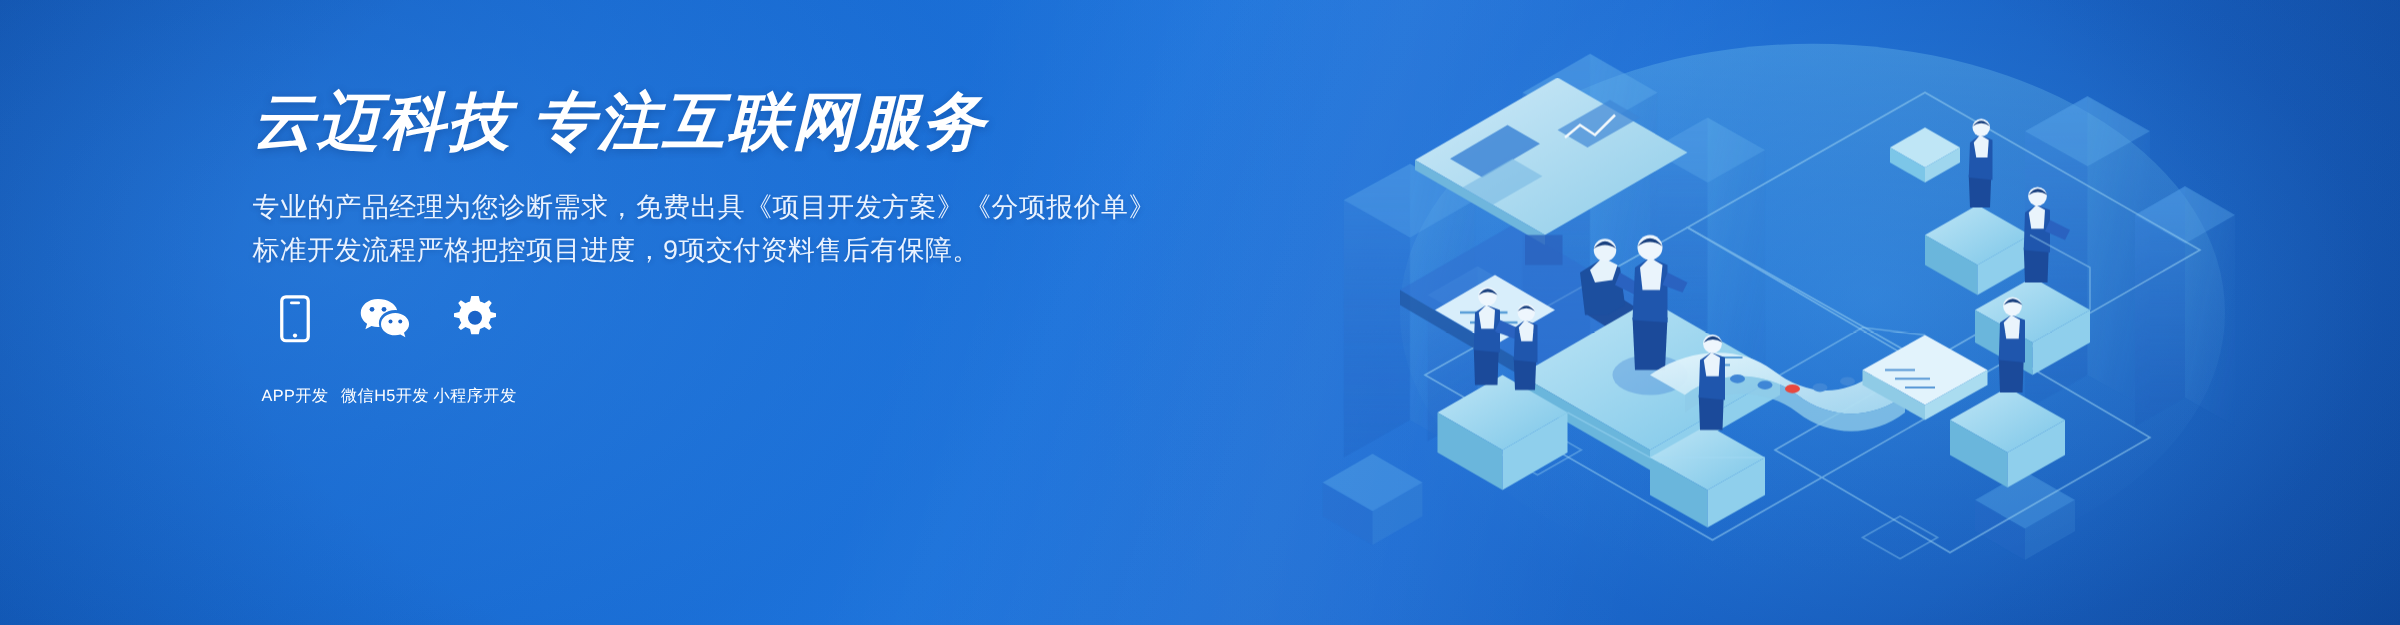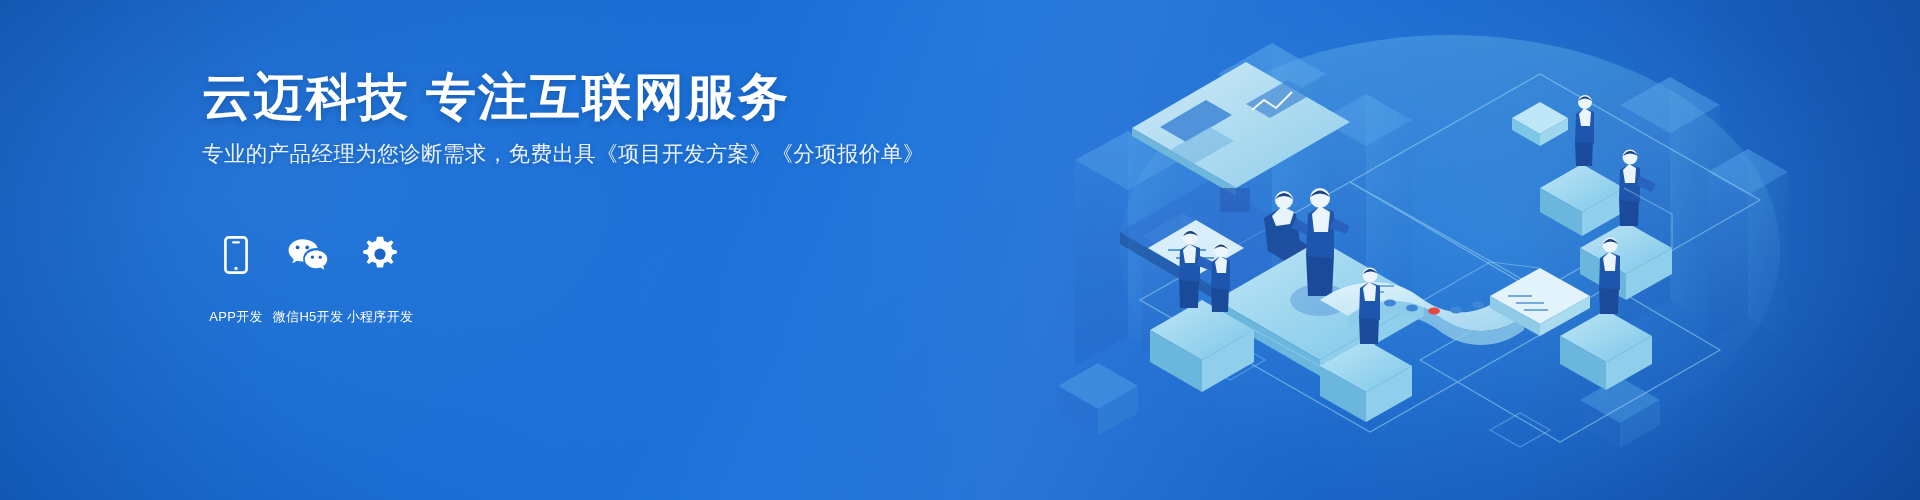--- a/index.html
+++ b/index.html
@@ -40,22 +40,23 @@
     z-index:6;
   }
   .headline {
     color:#ffffff;
     font-size:50px;
     font-weight:bold;
     letter-spacing:2px;
     line-height:1.18;
     white-space:nowrap;
     text-shadow:0 2px 7px rgba(6,40,100,0.30);
-  }
-  .sub-lines { margin-top:10px; }
+    font-style:italic;
+  }
+  .sub-lines { margin-top:22px; }
   .sub-line {
     color:#eaf3ff;
     font-size:21.5px;
     line-height:34px;
     letter-spacing:0.4px;
     white-space:nowrap;
     text-shadow:0 1px 4px rgba(6,40,100,0.25);
   }
 
   
@@ -376,20 +377,21 @@
     </svg>
   </div>
 
   <div class="sheen"></div>
   <div class="vignette"></div>
 
   <div class="text-block">
     <div class="headline">云迈科技 专注互联网服务</div>
     <div class="sub-lines">
       <div class="sub-line">专业的产品经理为您诊断需求，免费出具《项目开发方案》《分项报价单》</div>
+      <div class="sub-line">标准开发流程严格把控项目进度，9项交付资料售后有保障。</div>
     </div>
   </div>
 
   <div class="icon-row">
 
     <div class="icon-item">
       <div class="icon-glyph">
         <svg width="24" height="38" viewBox="0 0 24 38">
           <rect x="1.4" y="1.4" width="21.2" height="35.2" rx="3.4" ry="3.4" fill="none" stroke="#ffffff" stroke-width="2.6"></rect>
           <rect x="8" y="5.2" width="8" height="2.2" rx="1.1" fill="#ffffff"></rect>

